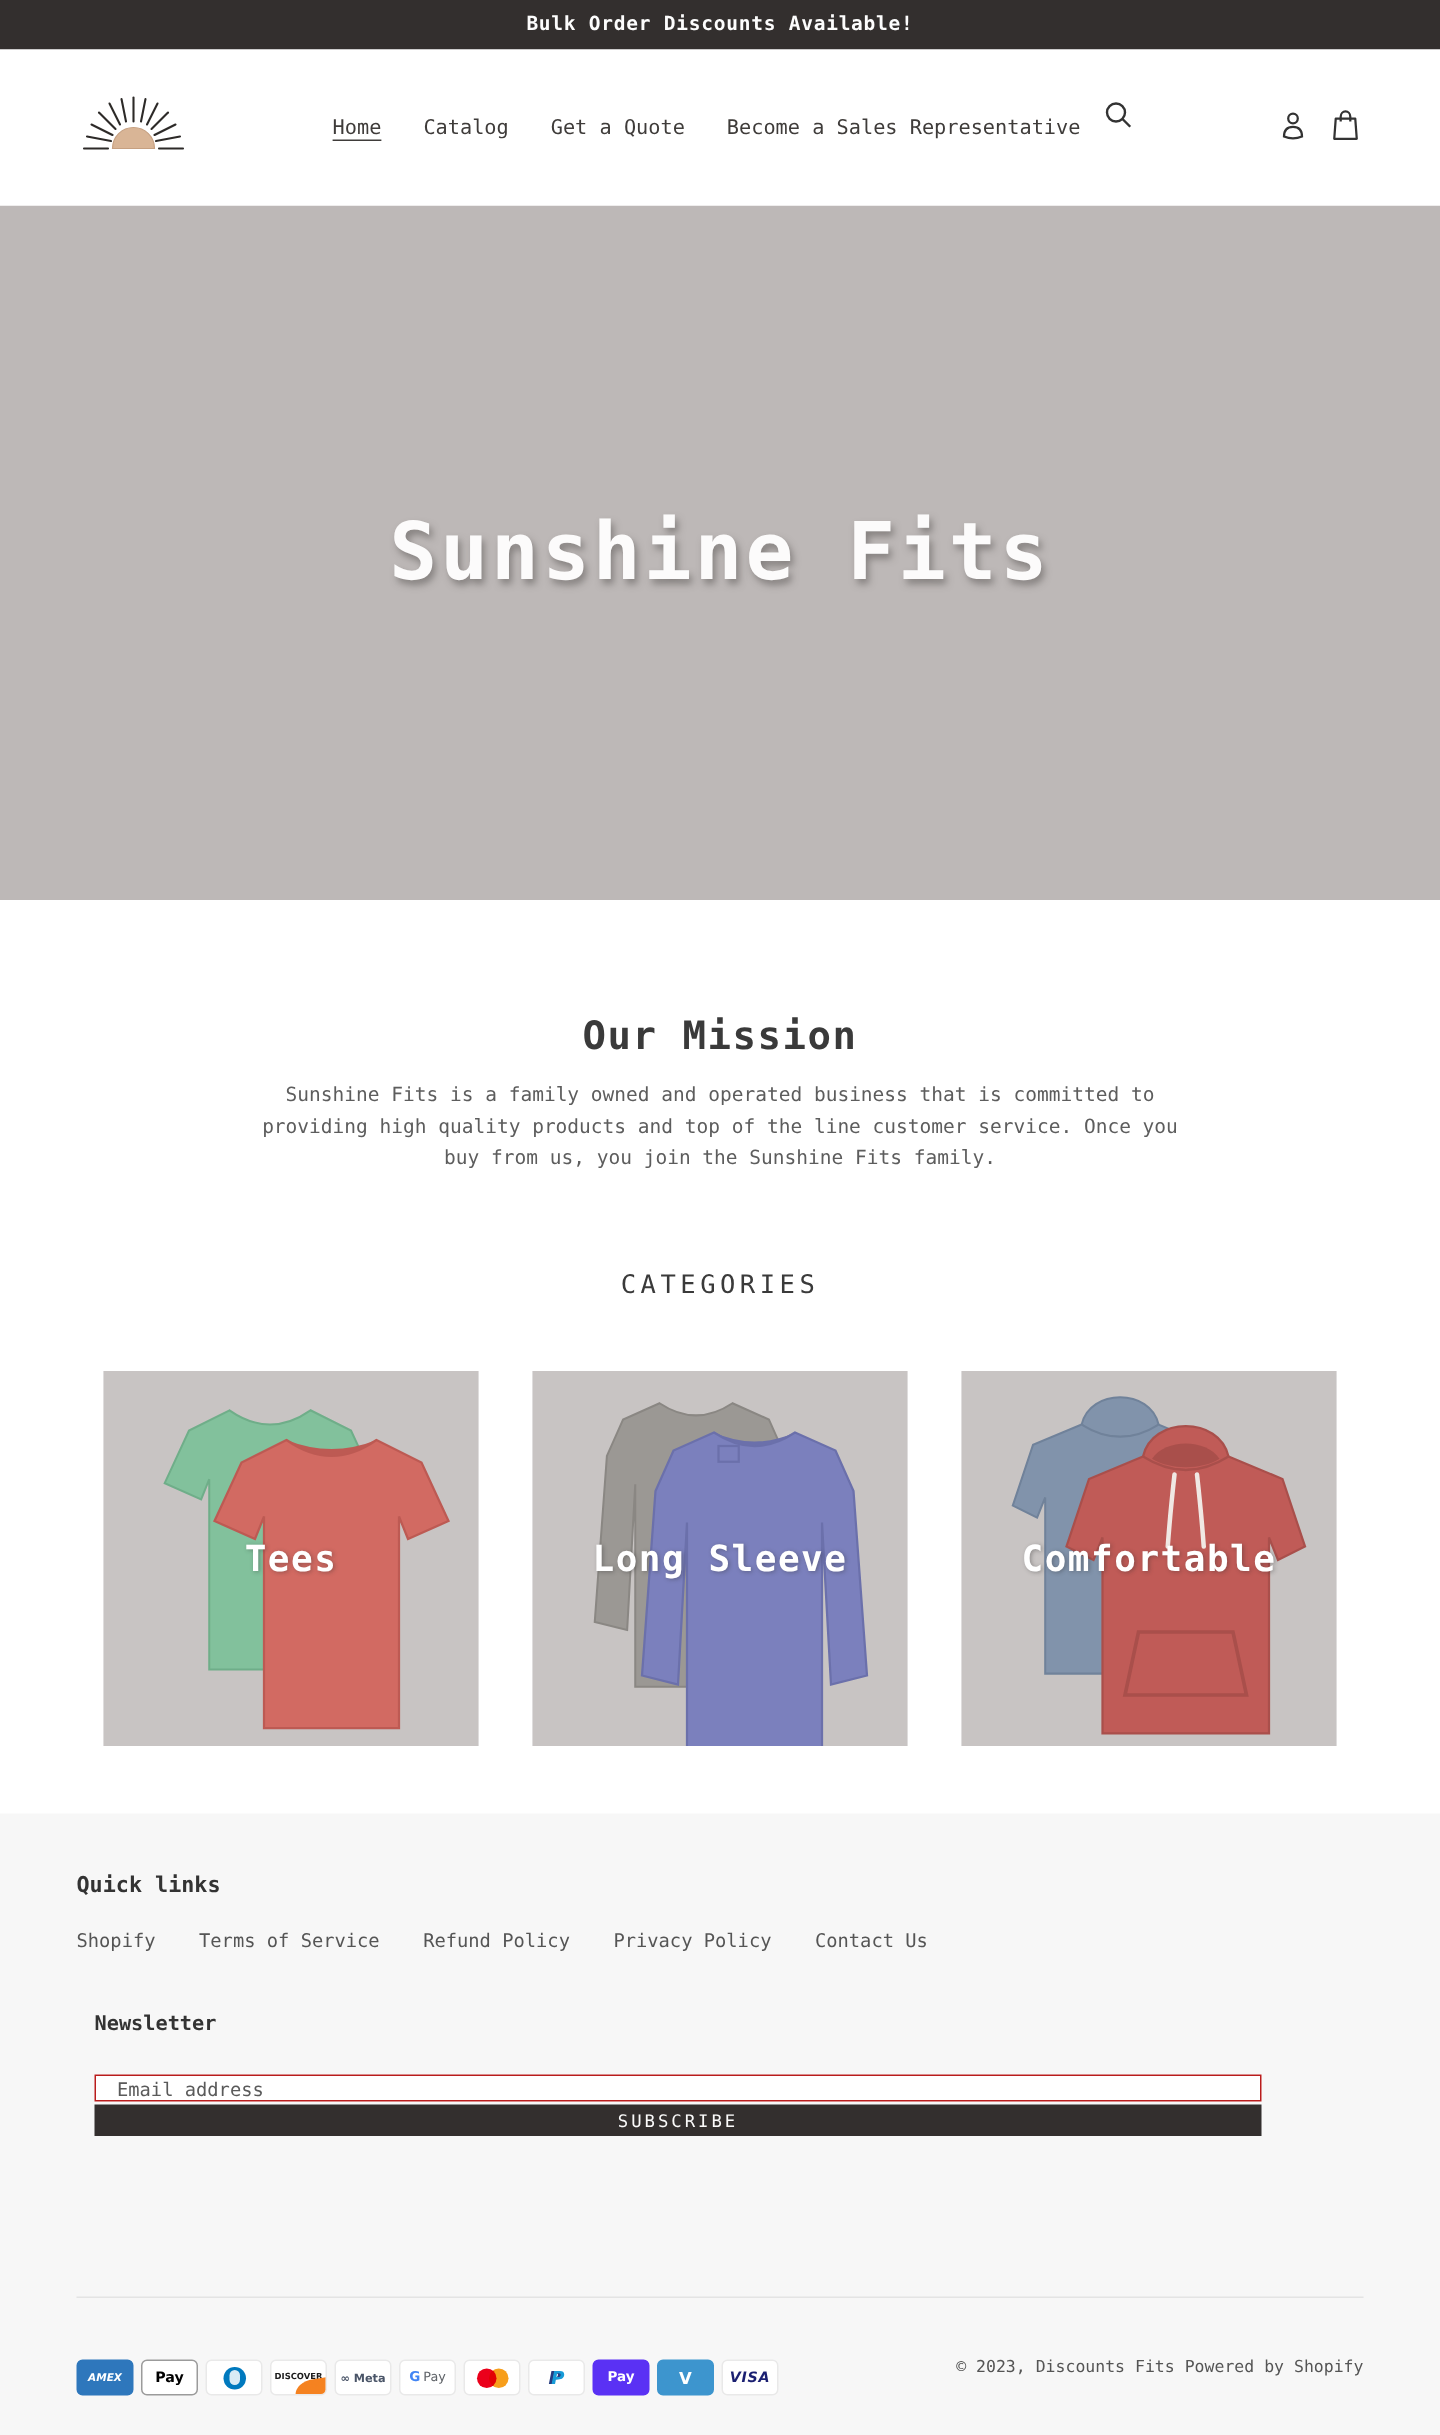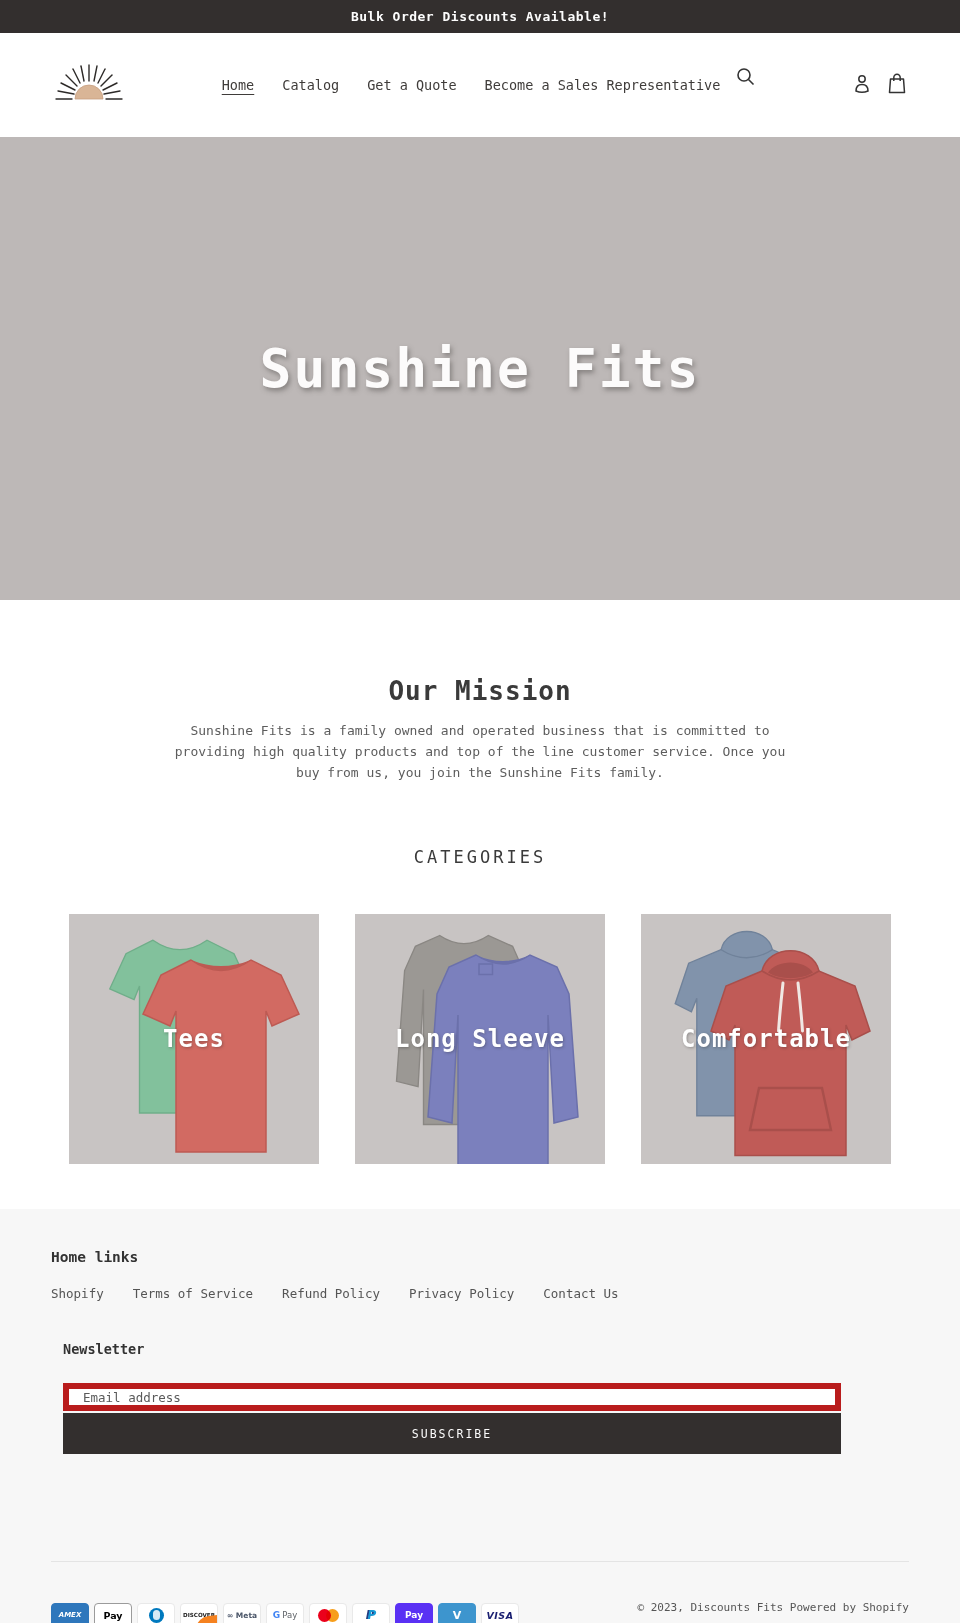--- a/index.html
+++ b/index.html
@@ -40,24 +40,24 @@
                  font-size:24px; font-weight:700; color:#fff; letter-spacing:1px;
                  text-shadow:1px 1px 3px rgba(40,40,40,.35); }
 
   
   .footer { background:#f7f7f7; padding:40px 51px 0; }
   .ql-heading { font-size:14.5px; font-weight:700; color:#333; }
   .ql-links { margin-top:21px; display:flex; gap:29px; }
   .ql-links a { font-size:12.5px; color:#555; text-decoration:none; }
   .newsletter { margin-top:40px; padding-left:12px; }
   .nl-heading { font-size:13.5px; font-weight:700; color:#333; }
-  .nl-input { margin-top:26px; width:778px; height:28px; border:6px solid #b91c1c; background:#fff;
+  .nl-input { margin-top:26px; width:778px; height:18px; border:1px solid #b91c1c; background:#fff;
               font-family:inherit; font-size:12.5px; color:#333; padding:0 14px; display:block; }
   .nl-input::placeholder { color:#5a5a5a; }
-  .nl-btn { margin-top:2px; width:778px; height:41px; background:#332f2e; color:#fbfbfb; border:none;
+  .nl-btn { margin-top:2px; width:778px; height:21px; background:#332f2e; color:#fbfbfb; border:none;
             font-family:inherit; font-size:11.5px; letter-spacing:2px; cursor:pointer; }
   .foot-bottom { margin-top:107px; border-top:1px solid #e4e4e4; padding:25px 0 30px;
                  display:flex; align-items:center; justify-content:space-between; height:96px; }
   .pay-row { display:flex; gap:5px; align-items:center;margin-top:16px; }
   .pay { width:38px; height:24px; border-radius:4px; background:#fff; border:1px solid #e9e9e9;
          display:flex; align-items:center; justify-content:center; position:relative; overflow:hidden;
          font-family:"DejaVu Sans","Liberation Sans",sans-serif; }
   .pay-amex { background:#2e77bc; border-color:#2e77bc; }
   .pay-amex span { color:#fff; font-size:7px; font-weight:700; font-style:italic; }
   .pay-apple { border-color:#9b9b9b; }
@@ -200,21 +200,21 @@
           <path d="M44,100 L86,100 L92,128 L38,128 Z" fill="none" stroke="#a94f4b" stroke-width="1.6"></path>
         </g>
       </svg>
       <div class="label">Comfortable</div>
     </a>
 
   </div>
 </section>
 
 <footer class="footer">
-  <div class="ql-heading">Home links</div>
+  <div class="ql-heading">Quick links</div>
   <div class="ql-links">
     <a>Shopify</a>
     <a>Terms of Service</a>
     <a>Refund Policy</a>
     <a>Privacy Policy</a>
     <a>Contact Us</a>
   </div>
 
   <div class="newsletter">
     <div class="nl-heading">Newsletter</div>

